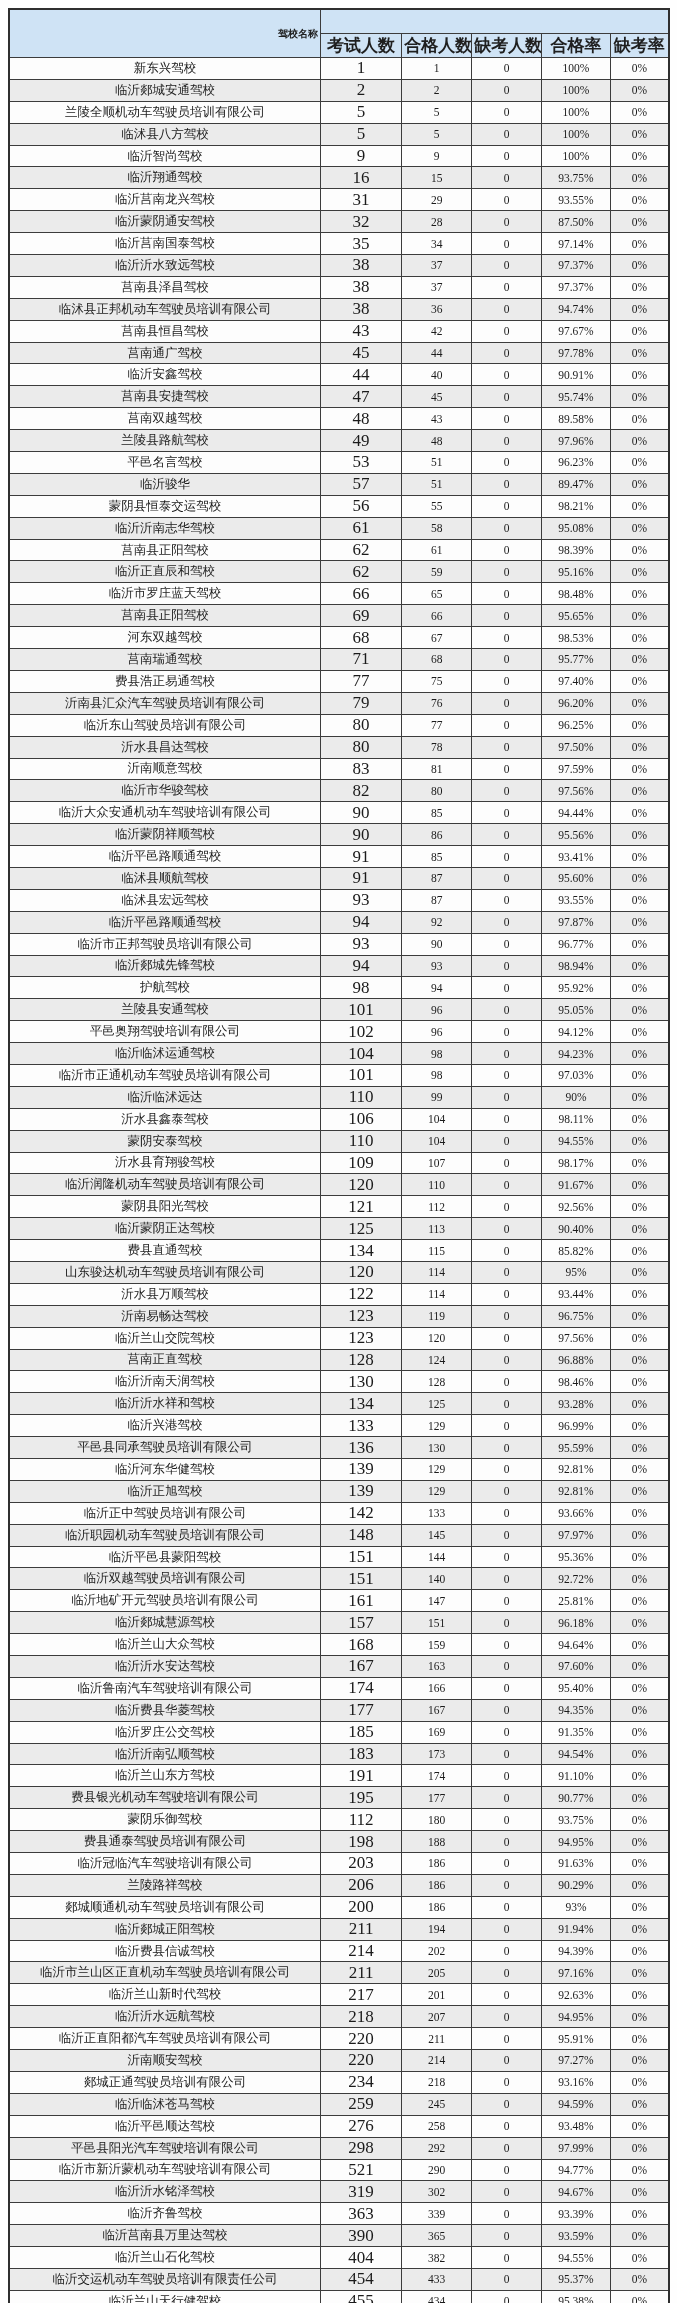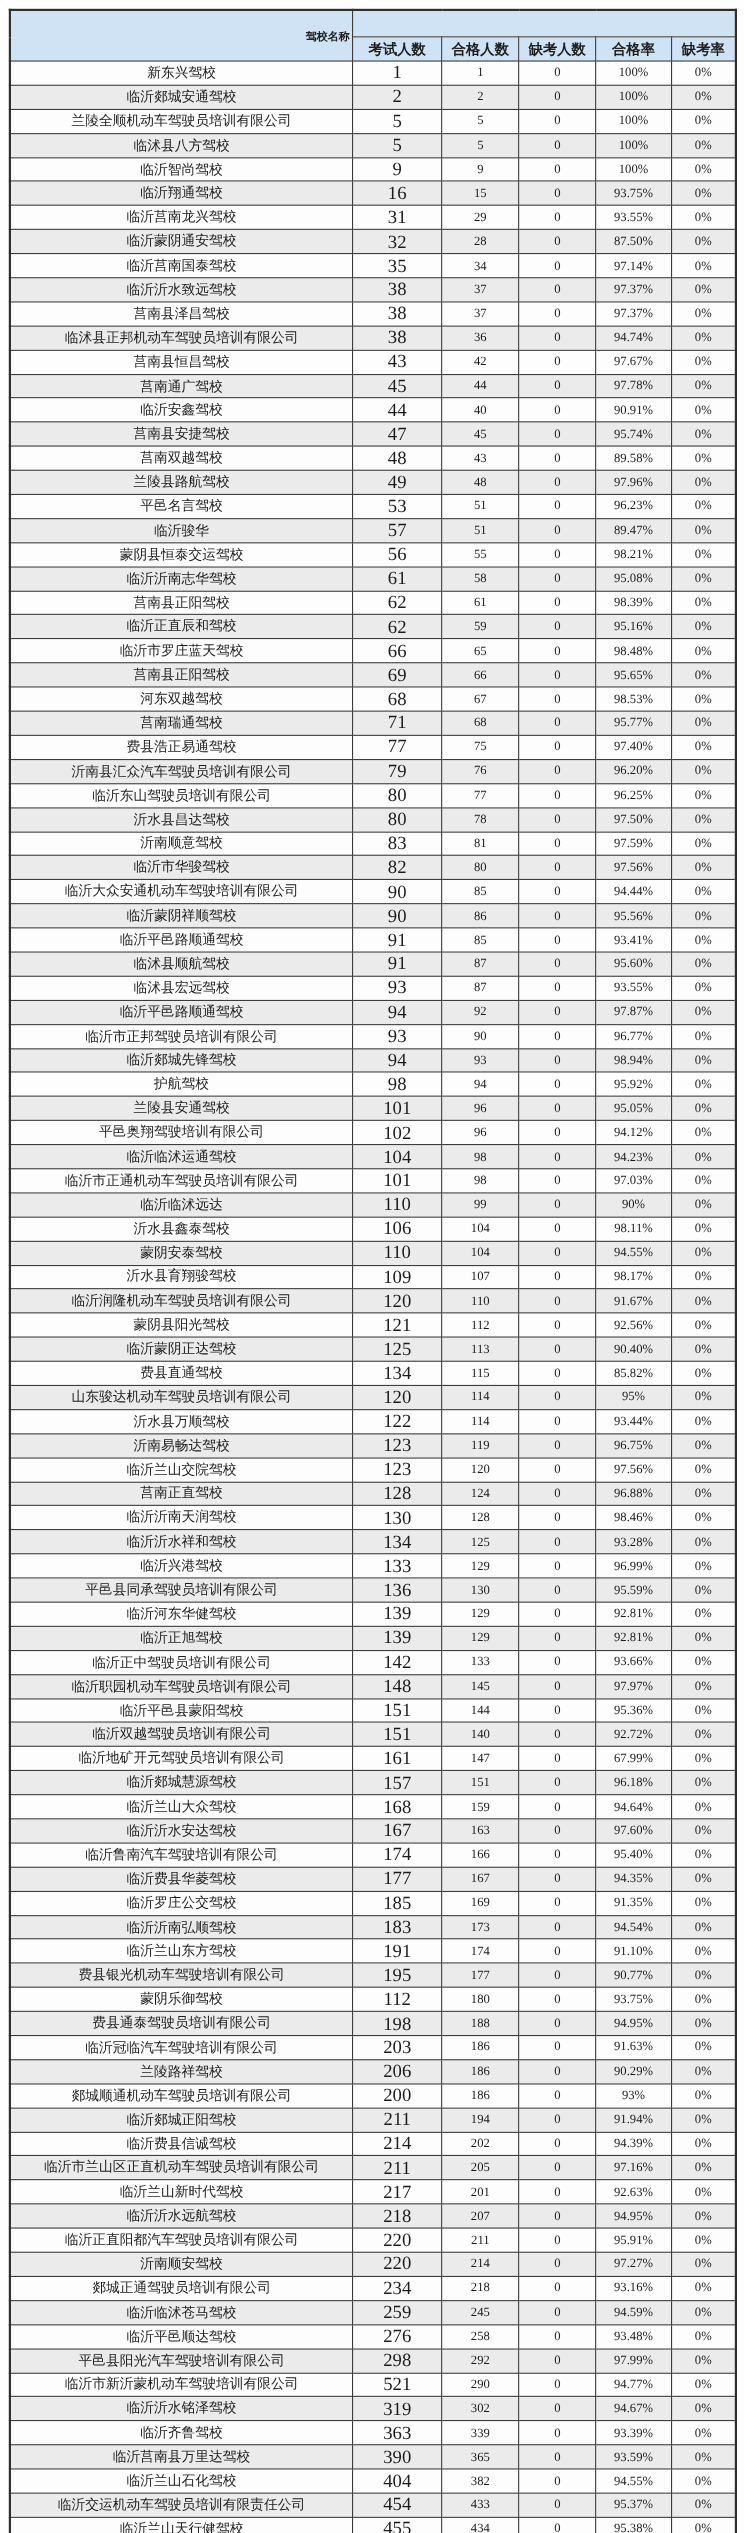--- a/index.html
+++ b/index.html
@@ -1,20 +1,20 @@
 <!DOCTYPE html>
 <html><head>
 <meta charset="utf-8">
 <style>
   html,body { margin:0; padding:0; background:#ffffff; }
   body { font-family:"Liberation Serif","DejaVu Serif",serif; }
   .page { width:677px; box-sizing:border-box; padding:8px 7px 8px 8px; background:#fefefe; }
   table.school-table { border-collapse:collapse; width:662px; table-layout:fixed; border:2px solid #2f2f2f; }
   th, td { border:1px solid #3c3c3c; text-align:center; vertical-align:middle; padding:0 2px; overflow:hidden; white-space:nowrap; }
-  thead th { background:#cfe3f5; color:#1f1f1f; font-size:13px; font-weight:bold; }
+  thead th { background:#cfe3f5; color:#1f1f1f; font-size:17px; font-weight:bold; }
   th.top-spacer { height:23px; }
   th.col-h { height:21px; }
   th.name-h { font-size:10px;text-align:right; }
   tbody td { height:20.9px; font-size:11.5px; color:#1b1b1b; background:#fdfdfd; }
   tbody tr:nth-child(even) td { background:#ebebeb; }
   td.name-cell { font-size:12.5px; }
   td.exam-cell { font-size:17px; font-family:"Liberation Serif","DejaVu Serif",serif; }
   col.c-name { width:47.2%; }
   col.c-exam { width:12.3%; }
   col.c-pass { width:10.6%; }
@@ -607,21 +607,21 @@
           <td class="pass-cell">140</td>
           <td class="abs-cell">0</td>
           <td class="rate-cell">92.72%</td>
           <td class="arate-cell">0%</td>
         </tr>
         <tr>
           <td class="name-cell">临沂地矿开元驾驶员培训有限公司</td>
           <td class="exam-cell">161</td>
           <td class="pass-cell">147</td>
           <td class="abs-cell">0</td>
-          <td class="rate-cell">67.99%</td>
+          <td class="rate-cell">25.81%</td>
           <td class="arate-cell">0%</td>
         </tr>
         <tr>
           <td class="name-cell">临沂郯城慧源驾校</td>
           <td class="exam-cell">157</td>
           <td class="pass-cell">151</td>
           <td class="abs-cell">0</td>
           <td class="rate-cell">96.18%</td>
           <td class="arate-cell">0%</td>
         </tr>

